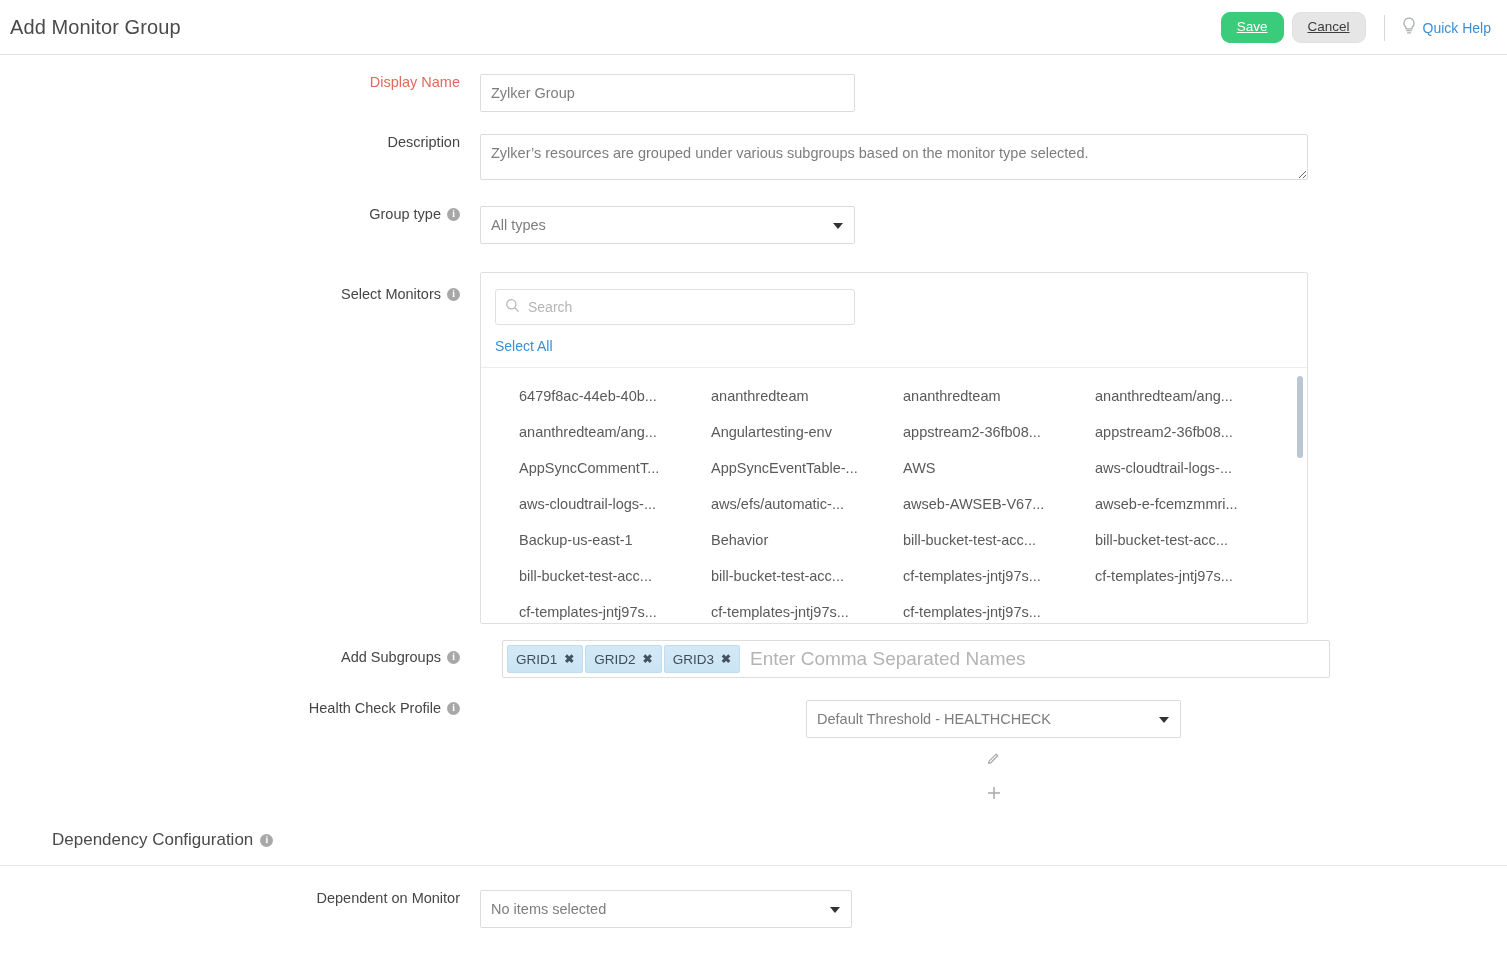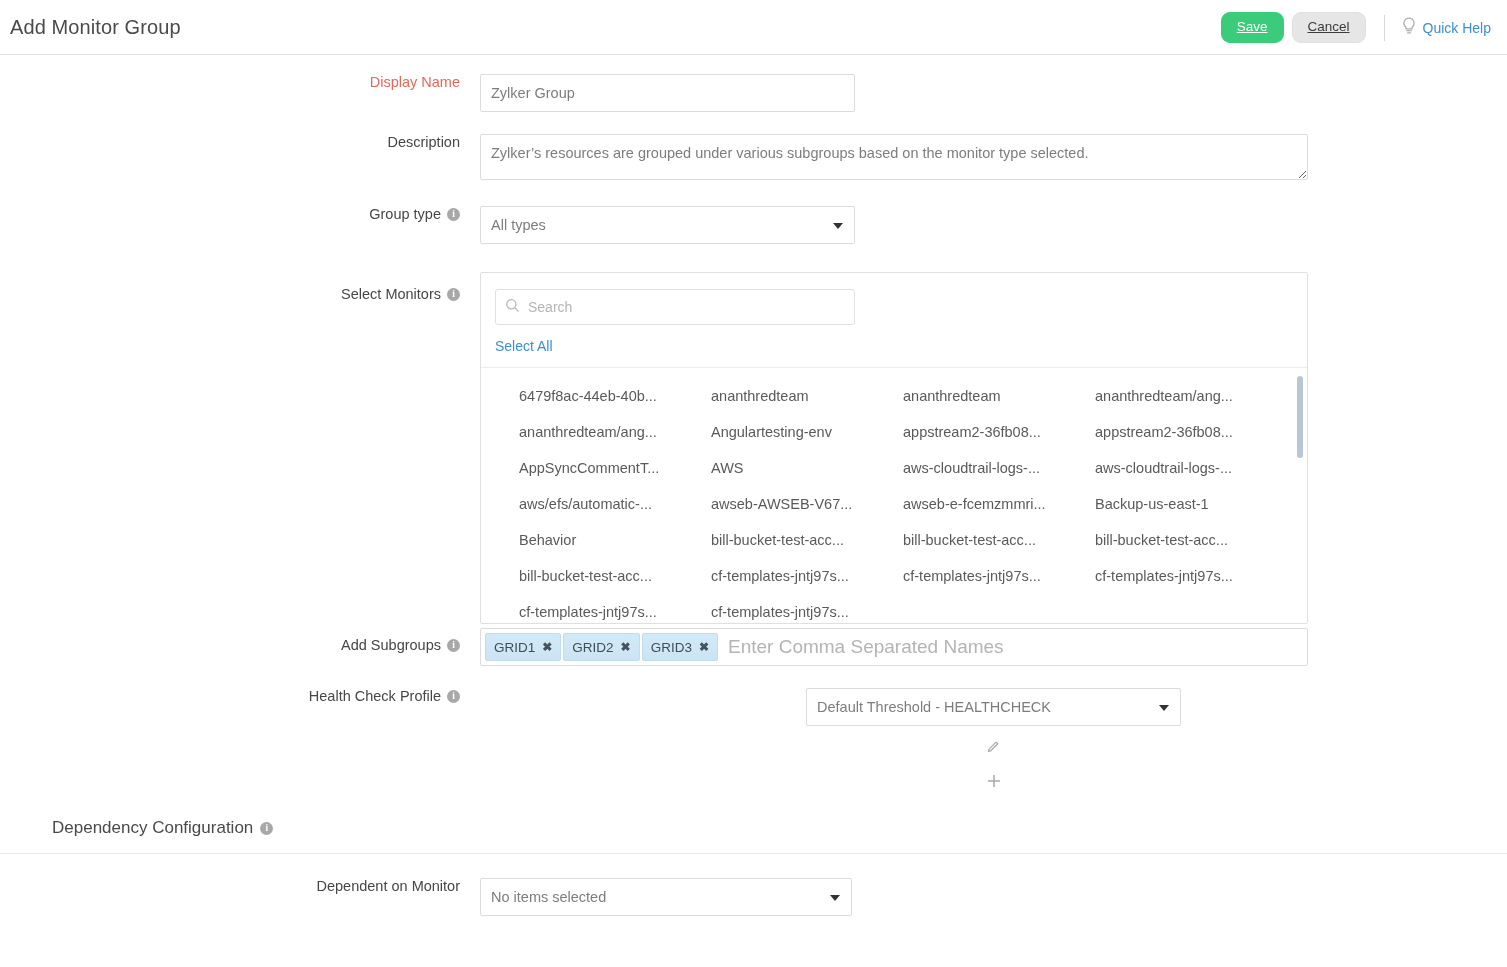--- a/index.html
+++ b/index.html
@@ -239,20 +239,21 @@
   
   .tags-input {
     width: 828px;
     min-height: 38px;
     border: 1px solid #dcdcdc;
     border-radius: 2px;
     background: #fff;
     display: flex;
     align-items: center;
     padding: 3px 4px;
+    margin-left: 22px;
   }
   .tag {
     display: inline-flex;
     align-items: center;
     gap: 7px;
     background: linear-gradient(#d3e9f7, #cbe4f4);
     border: 1px solid #c0dced;
     border-radius: 2px;
     color: #3f4e57;
     font-size: 13.5px;
@@ -352,21 +353,21 @@
       <i class="info-icon">i</i>
     </div>
     <div class="field">
       <div class="select-wrap">
         <div class="sel" style="width:375px;">All types</div>
         <span class="caret"></span>
       </div>
     </div>
   </div>
 
-  <div class="row" style="margin-bottom:4px;">
+  <div class="row" style="margin-bottom:16px;">
     <div class="label" style="padding-top:14px;">
       <span>Select Monitors</span>
       <i class="info-icon">i</i>
     </div>
     <div class="field">
       <div class="monitors-panel">
         <div class="panel-top">
           <div class="search-box">
             <span class="search-icon">
               <svg width="15" height="15" viewBox="0 0 15 15">
@@ -385,20 +386,21 @@
           <div class="monitor-grid" id="monitor-grid">
               <div class="monitor-item">6479f8ac-44eb-40b...</div>
               <div class="monitor-item">ananthredteam</div>
               <div class="monitor-item">ananthredteam</div>
               <div class="monitor-item">ananthredteam/ang...</div>
               <div class="monitor-item">ananthredteam/ang...</div>
               <div class="monitor-item">Angulartesting-env</div>
               <div class="monitor-item">appstream2-36fb08...</div>
               <div class="monitor-item">appstream2-36fb08...</div>
               <div class="monitor-item">AppSyncCommentT...</div>
+              <div class="monitor-item">AppSyncEventTable-...</div>
               <div class="monitor-item">AWS</div>
               <div class="monitor-item">aws-cloudtrail-logs-...</div>
               <div class="monitor-item">aws-cloudtrail-logs-...</div>
               <div class="monitor-item">aws/efs/automatic-...</div>
               <div class="monitor-item">awseb-AWSEB-V67...</div>
               <div class="monitor-item">awseb-e-fcemzmmri...</div>
               <div class="monitor-item">Backup-us-east-1</div>
               <div class="monitor-item">Behavior</div>
               <div class="monitor-item">bill-bucket-test-acc...</div>
               <div class="monitor-item">bill-bucket-test-acc...</div>

